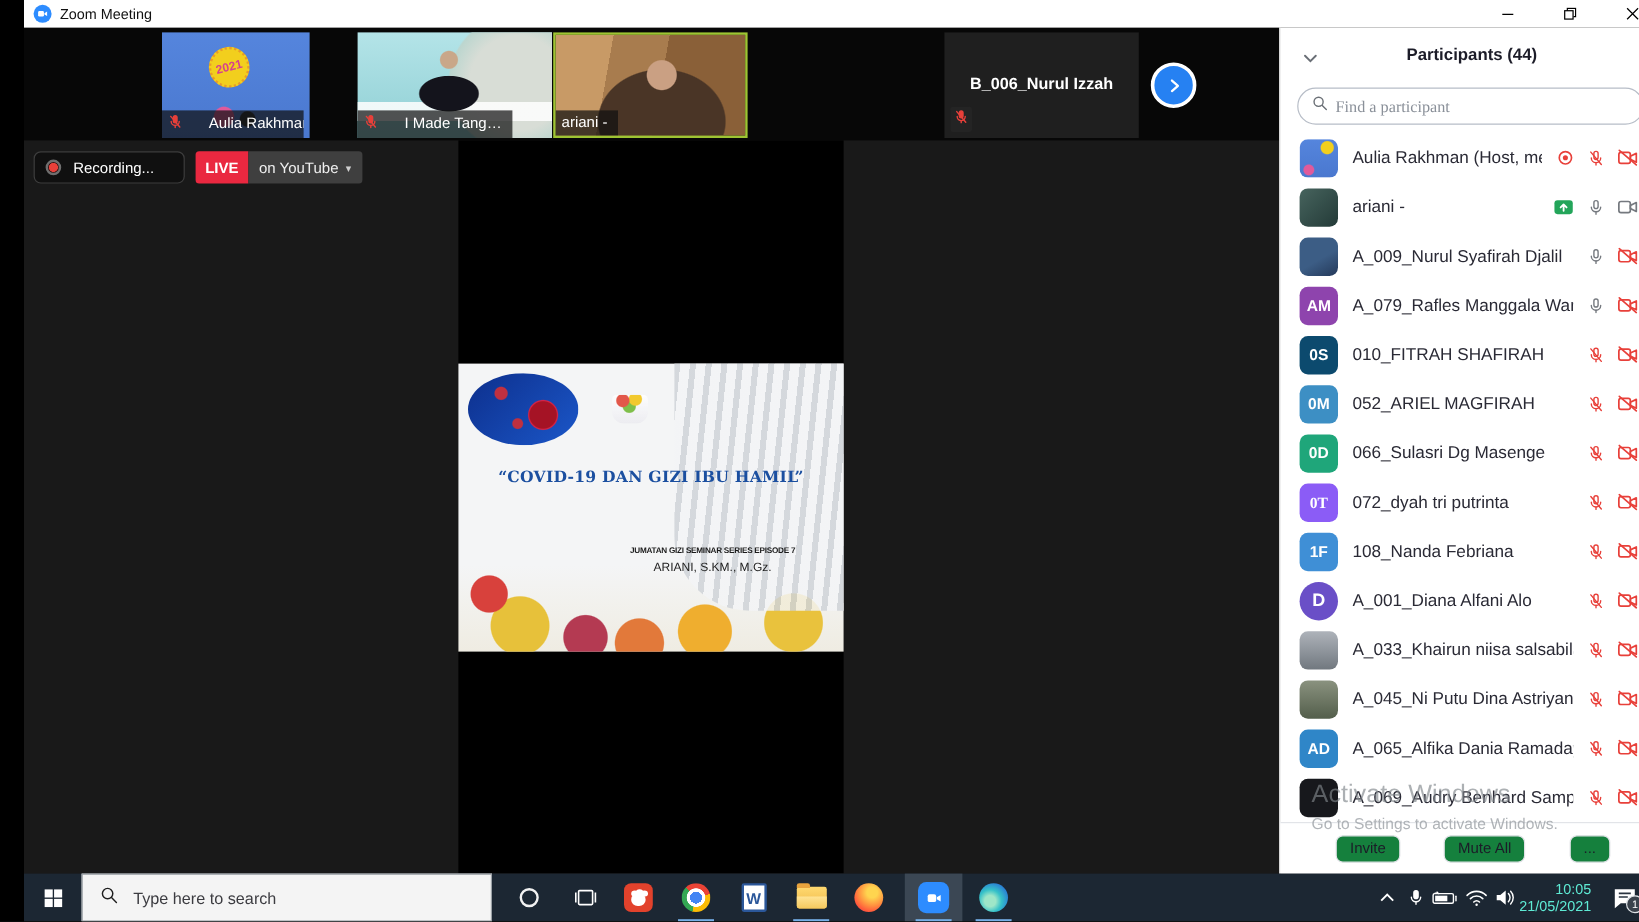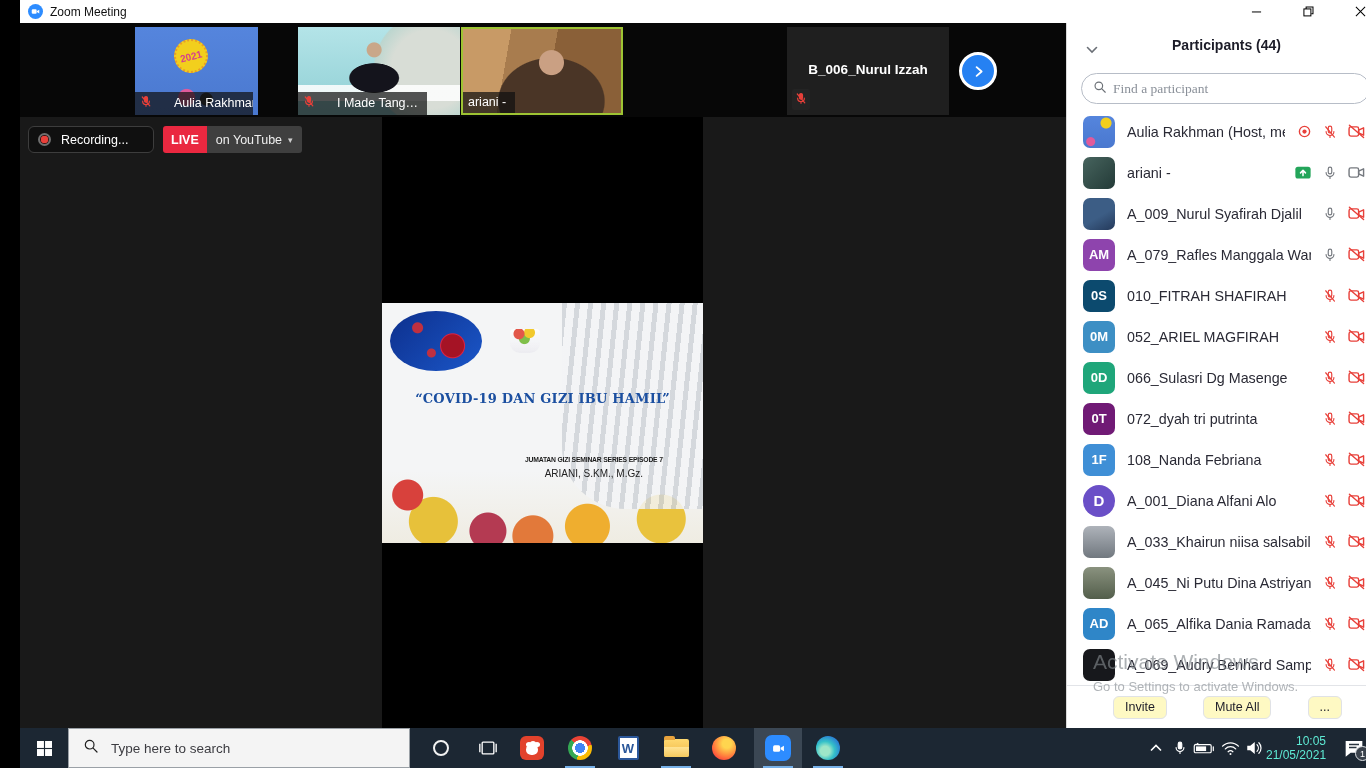--- a/index.html
+++ b/index.html
@@ -86,21 +86,21 @@
   .av-aulia { background:radial-gradient(circle at 72% 22%, #f2cf1d 0 5px, transparent 6px), radial-gradient(circle at 24% 80%, #e05a9b 0 4px, transparent 5px), linear-gradient(#5585dd,#4a78cf); }
   .av-ariani { background:linear-gradient(135deg,#47645e,#233a37); }
   .av-a009 { background:linear-gradient(150deg,#3c5d85 0 55%, #24395a); }
   .av-a033 { background:linear-gradient(#aeb3ba,#71787f); }
   .av-a045 { background:linear-gradient(#8a927f,#535e4b); }
   .av-a069 { background:#17181c; }
   .watermark { position:absolute; left:26px; top:627px; z-index:6; pointer-events:none; }
   .wm1 { font-size:21px; color:rgba(128,133,138,.65); }
   .wm2 { font-size:13px; color:rgba(150,155,160,.75); margin-top:5px; }
   .panel-footer { position:absolute; left:0; bottom:0; width:100%; height:43px; border-top:1px solid #e2e4e8; display:flex; align-items:center; justify-content:space-between; padding:0 44px 0 46px; background:#fff; }
-  .panel-footer button { background:#fef9c3; border:1px solid #e0e2e6; border-radius:6px; height:23px; padding:0 11px; font-size:12.5px; color:#1c1c28; font-family:"Liberation Sans", sans-serif; cursor:pointer;text-align:center; }
+  .panel-footer button { background:#15803d; border:1px solid #e0e2e6; border-radius:6px; height:23px; padding:0 11px; font-size:12.5px; color:#1c1c28; font-family:"Liberation Sans", sans-serif; cursor:pointer;text-align:center; }
   .pscroll { position:absolute; right:1px; top:85px; bottom:44px; width:9px; background:#fafafa; }
   .pthumb { position:absolute; left:1px; top:2px; width:7px; height:182px; border-radius:4px; background:#b4b9bf; }
 
   
   .taskbar { position:absolute; left:0; top:728px; width:1366px; height:40px; background:#1c2733; z-index:40; }
   .startbtn { position:absolute; left:0; top:0; width:48px; height:40px; display:flex; align-items:center; justify-content:center; }
   .tb-search { position:absolute; left:48px; top:0; width:342px; height:40px; background:#f4f4f4; border:1px solid #9aa0a6; display:flex; align-items:center; gap:12px; padding-left:14px; }
   .tb-search span.ph { font-size:13.5px; color:#3c3c41; }
   .cortana { position:absolute; left:400px; top:0; width:42px; height:40px; display:flex; align-items:center; justify-content:center; }
   .cortana i { width:16px; height:16px; border-radius:50%; border:2px solid #f2f2f2; display:block; }
@@ -396,21 +396,21 @@
             <span style="display: flex;">
               <svg width="17" height="15" viewBox="0 0 24 20" fill="none" stroke="#e8403a" stroke-width="2" stroke-linejoin="round">
                 <rect x="1.5" y="3.5" width="13.5" height="13" rx="2.5"></rect>
                 <path d="M15 8.2l7-3.4v10.4l-7-3.4z"></path>
                 <path d="M2 1.2l20 17.2" stroke-linecap="round"></path>
               </svg>
             </span>
           </div>
         </div>
         <div class="prow">
-          <div class="pavatar" style="background: #701a75;">0T</div>
+          <div class="pavatar" style="background: #8b5cf6; font-family: Liberation Serif, serif;">0T</div>
           <div class="pname">072_dyah tri putrinta</div>
           <div class="picons">
             <span style="display: flex;">
               <svg width="14" height="16" viewBox="0 0 24 24" fill="none" stroke="#e8403a" stroke-width="2" stroke-linecap="round">
                 <rect x="9" y="2" width="6" height="11.5" rx="3"></rect>
                 <path d="M5.3 11.3a6.7 6.7 0 0 0 13.4 0"></path>
                 <path d="M12 18v3.4"></path>
                 <path d="M4.6 3L19.6 20.8"></path>
               </svg>
             </span>

